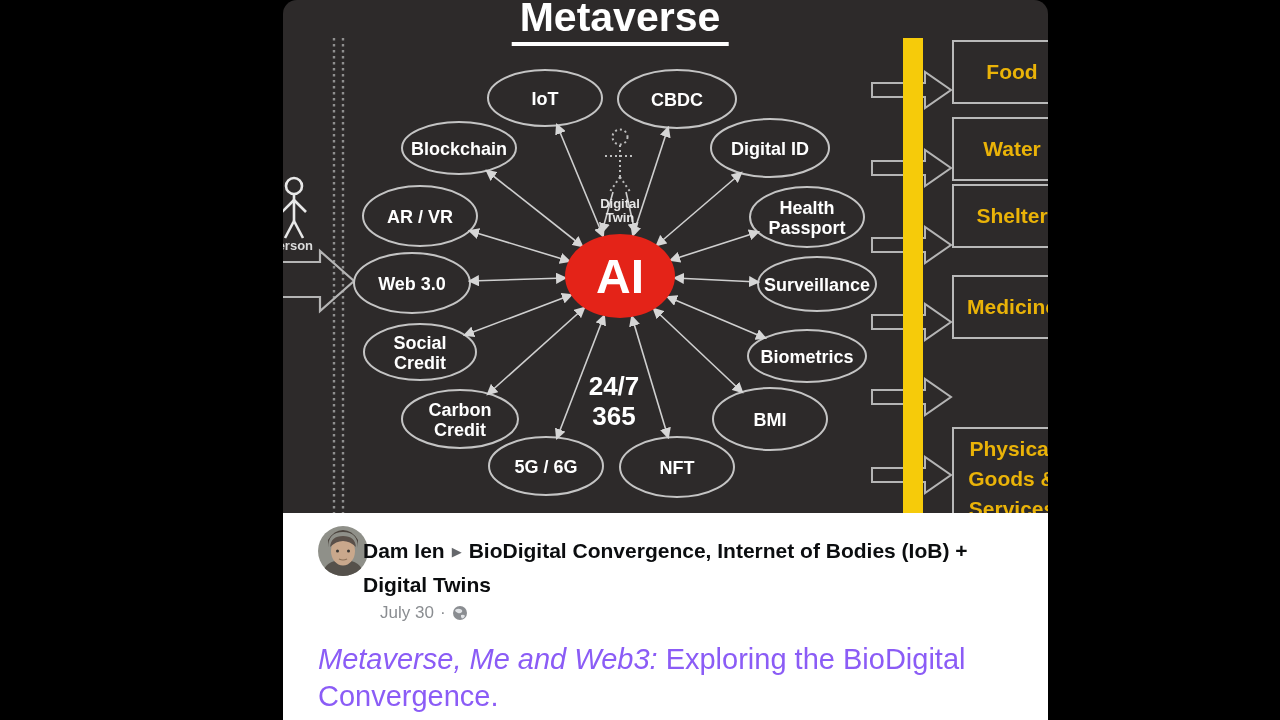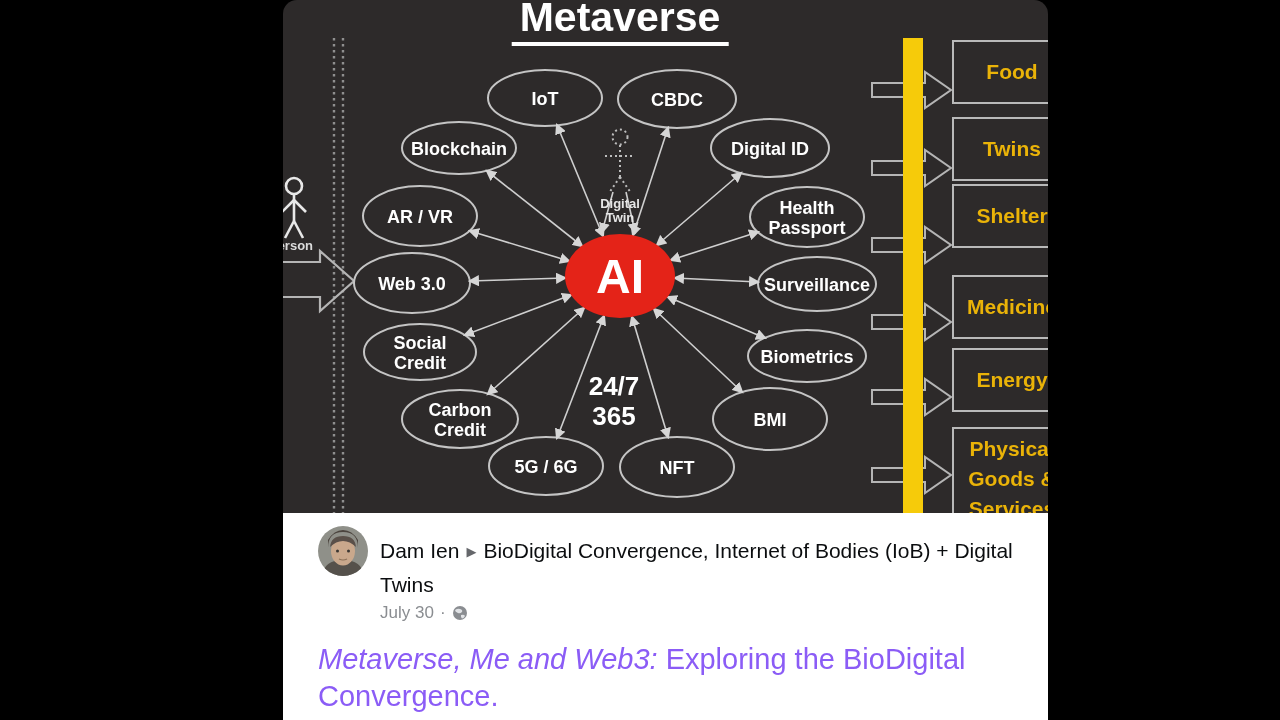--- a/index.html
+++ b/index.html
@@ -11,22 +11,22 @@
   .diagram svg{position:absolute;left:0;top:0;}
   .dg-title{position:absolute;left:337px;top:-6px;transform:translateX(-50%);
             color:#fff;font-size:41px;font-weight:700;letter-spacing:0px;
             border-bottom:4px solid #fff;padding:0 8px 1px 8px;white-space:nowrap;}
   .outbox{position:absolute;left:669px;width:116px;border:2px solid #b9b9b9;
           color:#eab308;font-weight:700;font-size:21px;display:flex;align-items:center;
           justify-content:center;text-align:center;line-height:30px;}
   
   .post{position:absolute;left:283px;top:513px;width:765px;height:207px;background:#fff;}
   .avatar{position:absolute;left:35px;top:13px;width:50px;height:50px;border-radius:50%;overflow:hidden;}
-  .hdr{position:absolute;left:97px;top:22px;width:660px;color:#0b0d0f;
-       font-size:21px;font-weight:400;line-height:31px;}
+  .hdr{position:absolute;left:80px;top:22px;width:660px;color:#0b0d0f;
+       font-size:21px;font-weight:700;line-height:31px;}
   .hdr .sep{display:inline-block;color:#65676b;font-size:13px;margin:0 7px;transform:translateY(-2px);}
   .meta{position:absolute;left:97px;top:88px;color:#8a8d91;font-size:17px;line-height:24px;
         display:flex;align-items:center;gap:6px;text-align:right;}
   .body{position:absolute;left:35px;top:128px;width:700px;color:#8b5cf6;
         font-size:29px;line-height:37px;}
   .body .it{font-style:italic;}
 </style>
 </head>
 <body>
 
@@ -137,24 +137,23 @@
         <text x="176" y="155">Blockchain</text>
       </g>
 
       <text x="331" y="395" text-anchor="middle" fill="#fff" font-size="26" font-weight="700">24/7</text>
       <text x="331" y="425" text-anchor="middle" fill="#fff" font-size="26" font-weight="700">365</text>
     </svg>
 
     <div class="dg-title">Metaverse</div>
 
     <div class="outbox" style="top:40px;height:60px;">Food</div>
-    <div class="outbox" style="top:117px;height:60px;">Twins</div>
+    <div class="outbox" style="top:117px;height:60px;">Water</div>
     <div class="outbox" style="top:184px;height:60px;">Shelter</div>
     <div class="outbox" style="top:275px;height:60px;">Medicine</div>
-    <div class="outbox" style="top:348px;height:60px;">Energy</div>
     <div class="outbox" style="top:427px;height:100px;">Physical Goods &amp; Services</div>
   </div>
 
   <div class="post">
 
     <div class="avatar">
       <svg width="50" height="50" viewBox="0 0 50 50">
         <rect width="50" height="50" fill="#8f9089"></rect>
         <path d="M4 50 Q6 34 25 34 Q44 34 46 50 Z" fill="#55514b"></path>
         <ellipse cx="25" cy="25" rx="12" ry="14.5" fill="#c9a88c"></ellipse>

